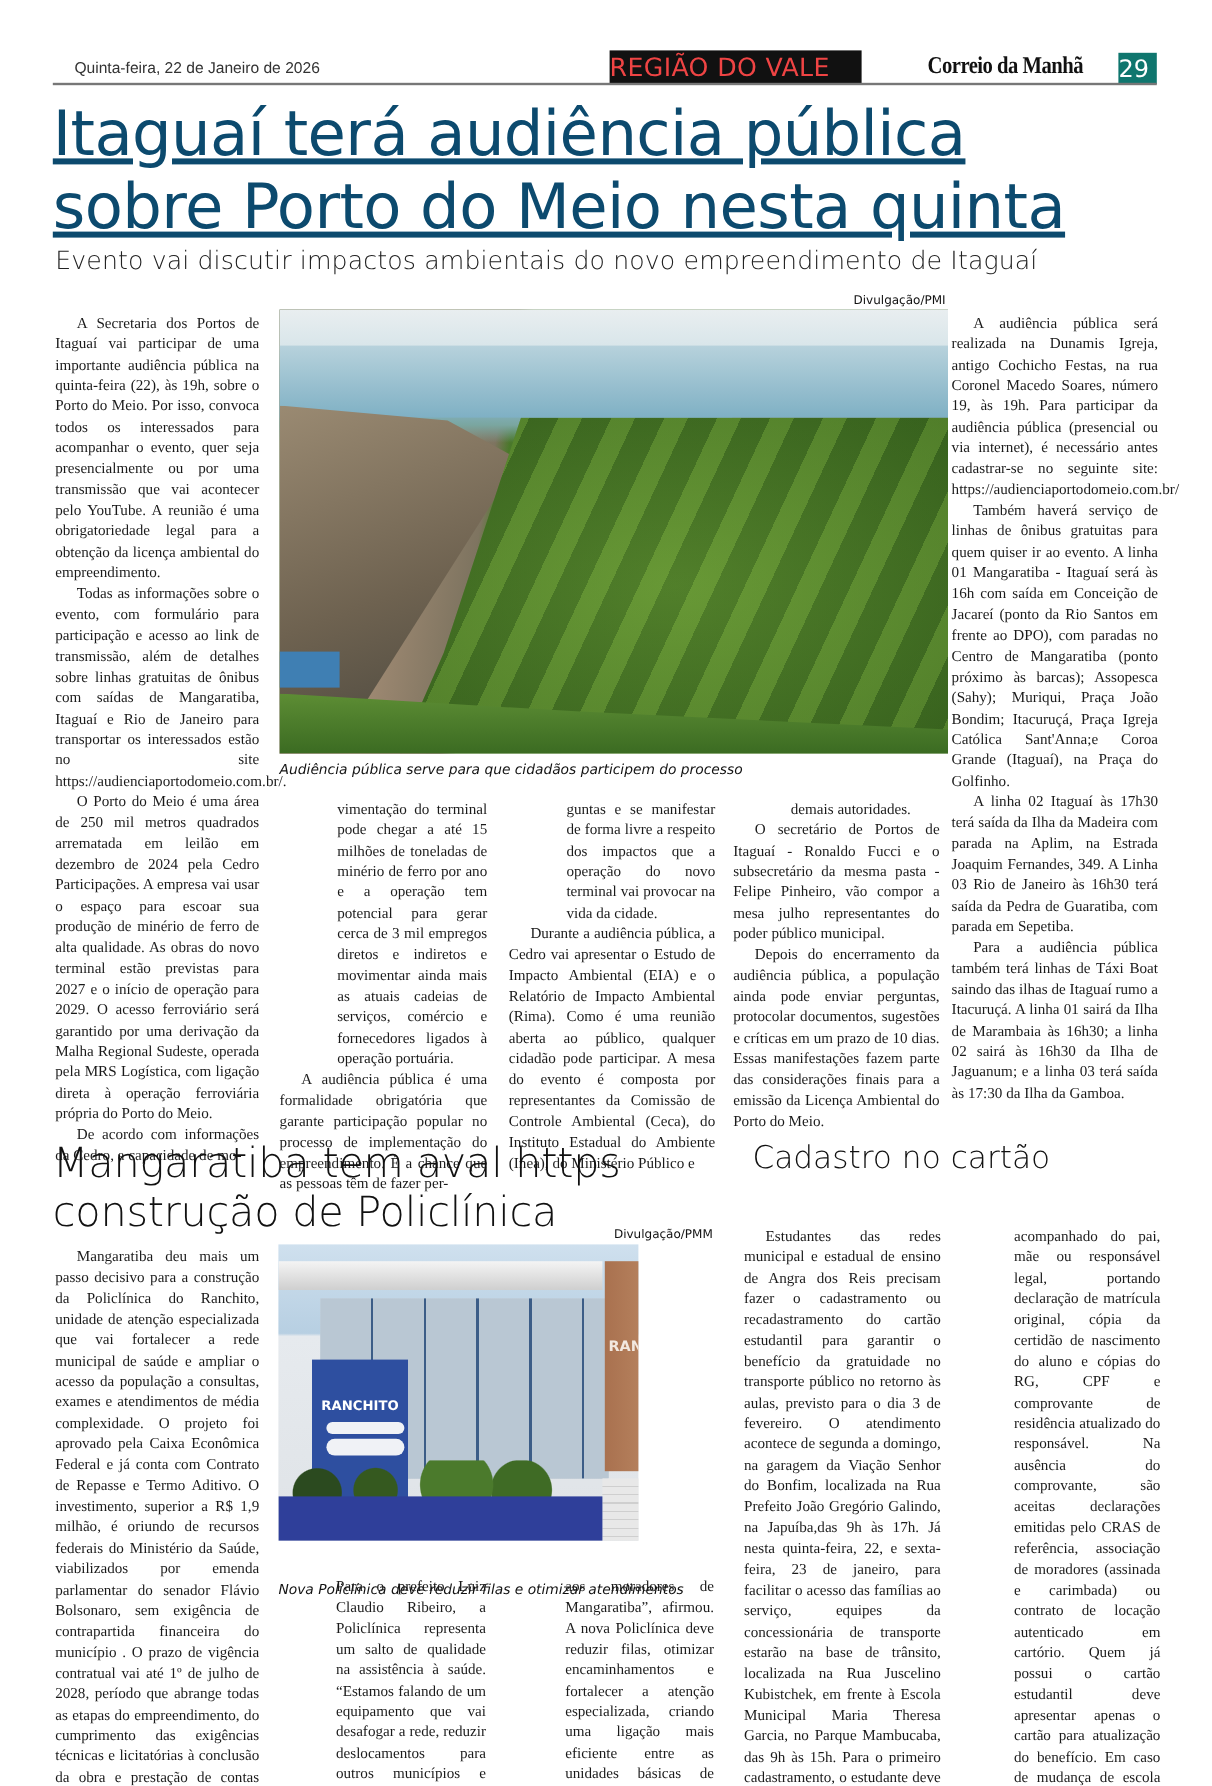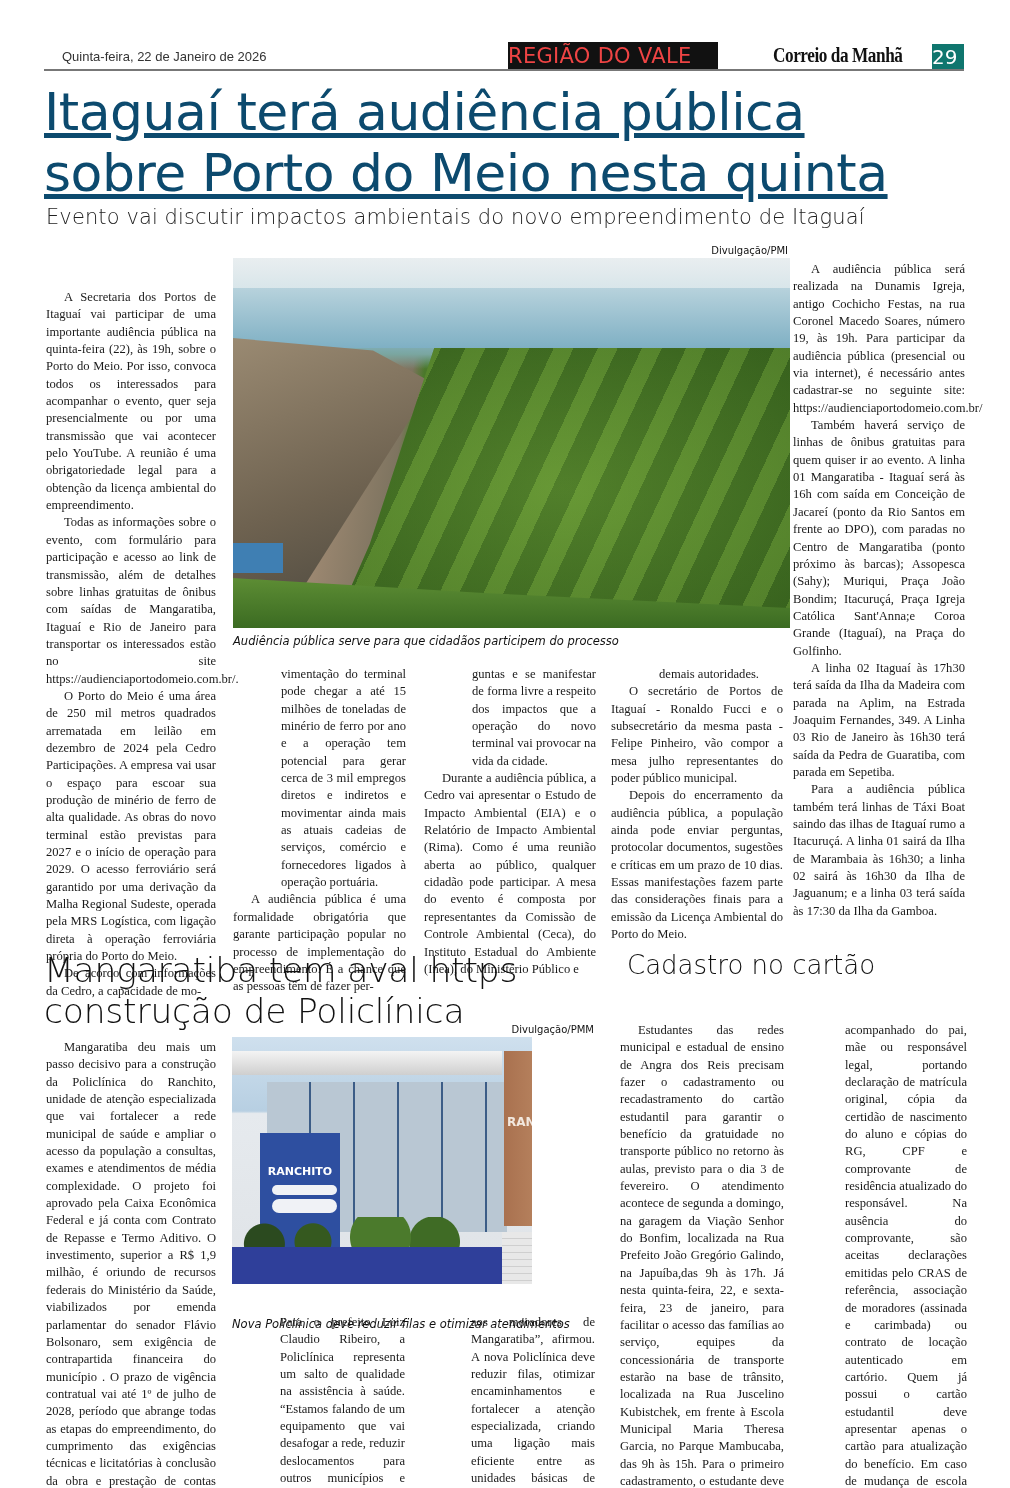--- a/index.html
+++ b/index.html
@@ -80,21 +80,21 @@
 <div class="abs photo photo1">
   <div class="sea"></div>
   <div class="land-left"></div>
   <div class="yard"></div>
   <div class="forest"></div>
   <div class="building"></div>
   <div class="bottom-trees"></div>
 </div>
 <div class="abs caption" style="left:233px; top:634px; width:560px;">Audiência pública serve para que cidadãos participem do processo</div>
 
-<div class="abs col" style="left:46px; top:261px; width:170px;margin-top:28px;">
+<div class="abs col" style="left:46px; top:261px; width:170px;">
   <p>A Secretaria dos Portos de Itaguaí vai participar de uma importante audiência pública na quinta-feira (22), às 19h, sobre o Porto do Meio. Por isso, convoca todos os interessados para acompanhar o evento, quer seja presencialmente ou por uma transmissão que vai acontecer pelo YouTube. A reunião é uma obrigatoriedade legal para a obtenção da licença ambiental do empreendimento.</p>
   <p>Todas as informações sobre o evento, com formulário para participação e acesso ao link de transmissão, além de detalhes sobre linhas gratuitas de ônibus com saídas de Mangaratiba, Itaguaí e Rio de Janeiro para transportar os interessados estão no site https://audienciaportodomeio.com.br/.</p>
   <p>O Porto do Meio é uma área de 250 mil metros quadrados arrematada em leilão em dezembro de 2024 pela Cedro Participações. A empresa vai usar o espaço para escoar sua produção de minério de ferro de alta qualidade. As obras do novo terminal estão previstas para 2027 e o início de operação para 2029. O acesso ferroviário será garantido por uma derivação da Malha Regional Sudeste, operada pela MRS Logística, com ligação direta à operação ferroviária própria do Porto do Meio.</p>
   <p>De acordo com informações da Cedro, a capacidade de mo-</p>
 </div>
 <div class="abs col" style="left:233px; top:666px; width:173px;">
   <p class="noind">vimentação do terminal pode chegar a até 15 milhões de toneladas de minério de ferro por ano e a operação tem potencial para gerar cerca de 3 mil empregos diretos e indiretos e movimentar ainda mais as atuais cadeias de serviços, comércio e fornecedores ligados à operação portuária.</p>
   <p>A audiência pública é uma formalidade obrigatória que garante participação popular no processo de implementação do empreendimento. É a chance que as pessoas têm de fazer per-</p>
 </div>
 <div class="abs col" style="left:424px; top:666px; width:172px;">

